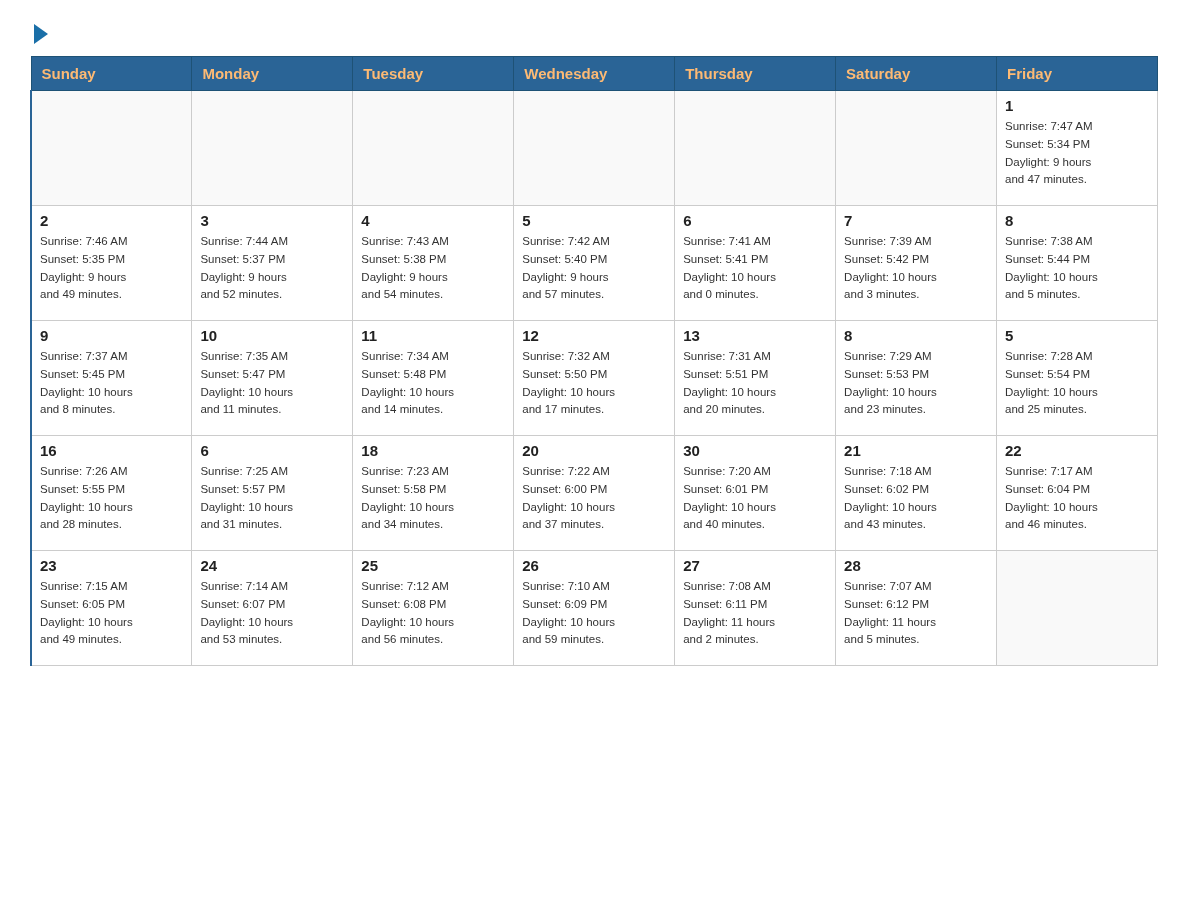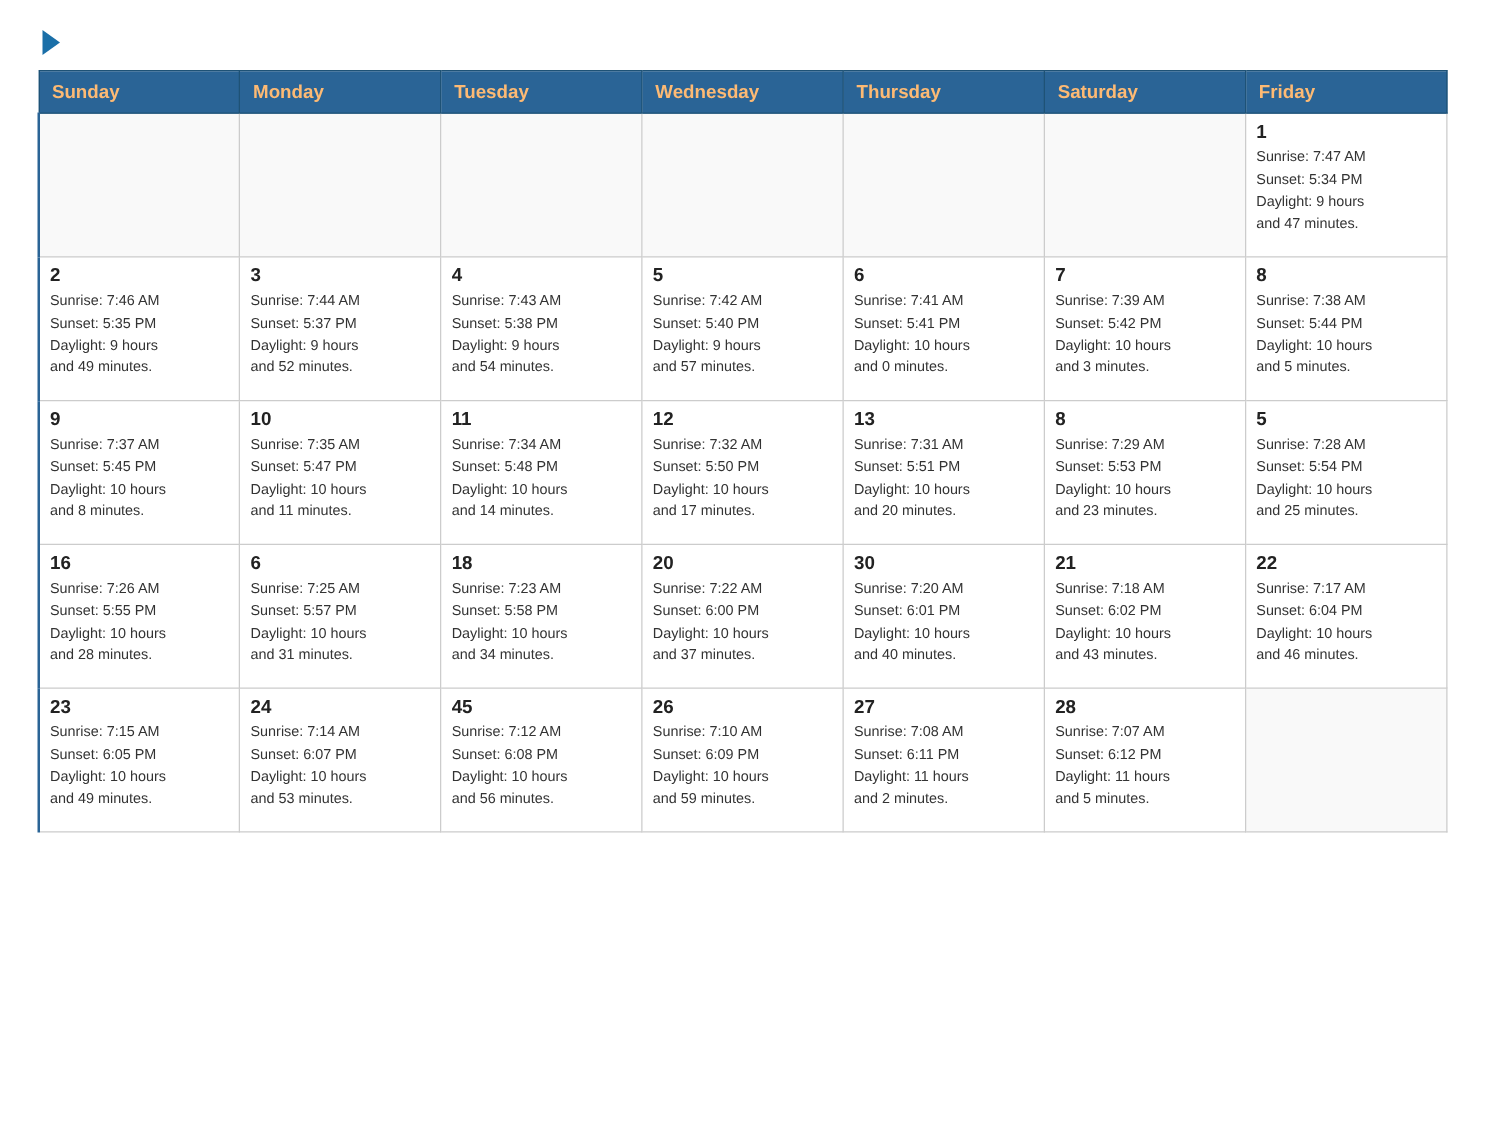--- a/index.html
+++ b/index.html
@@ -235,21 +235,21 @@
       <tr class="week-row">
         <td>
           <div class="day-num">23</div>
           <div class="day-info">Sunrise: 7:15 AM<br>Sunset: 6:05 PM<br>Daylight: 10 hours<br>and 49 minutes.</div>
         </td>
         <td>
           <div class="day-num">24</div>
           <div class="day-info">Sunrise: 7:14 AM<br>Sunset: 6:07 PM<br>Daylight: 10 hours<br>and 53 minutes.</div>
         </td>
         <td>
-          <div class="day-num">45</div>
+          <div class="day-num">25</div>
           <div class="day-info">Sunrise: 7:12 AM<br>Sunset: 6:08 PM<br>Daylight: 10 hours<br>and 56 minutes.</div>
         </td>
         <td>
           <div class="day-num">26</div>
           <div class="day-info">Sunrise: 7:10 AM<br>Sunset: 6:09 PM<br>Daylight: 10 hours<br>and 59 minutes.</div>
         </td>
         <td>
           <div class="day-num">27</div>
           <div class="day-info">Sunrise: 7:08 AM<br>Sunset: 6:11 PM<br>Daylight: 11 hours<br>and 2 minutes.</div>
         </td>

